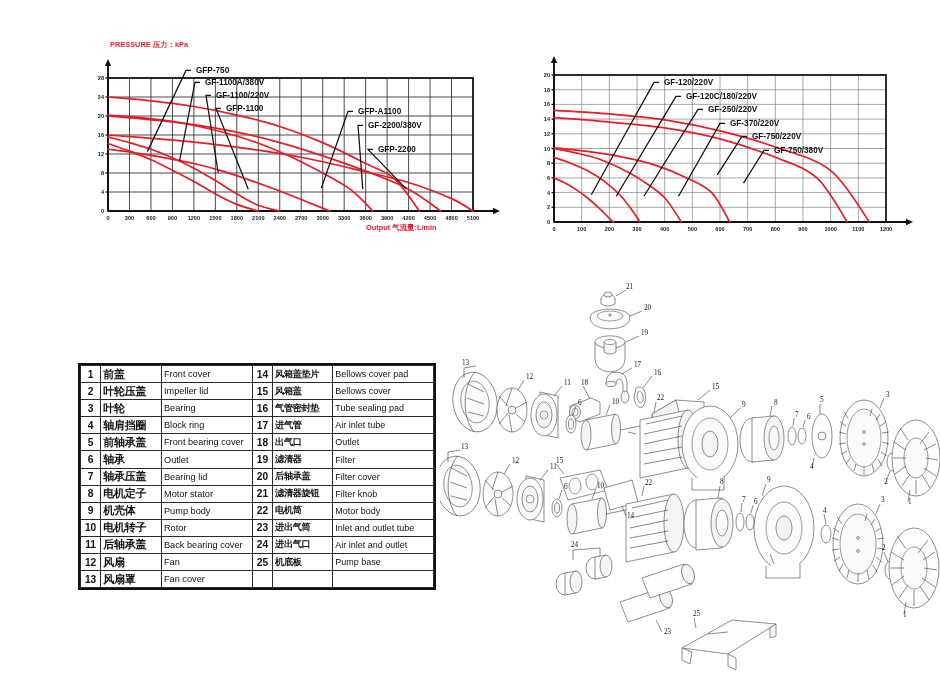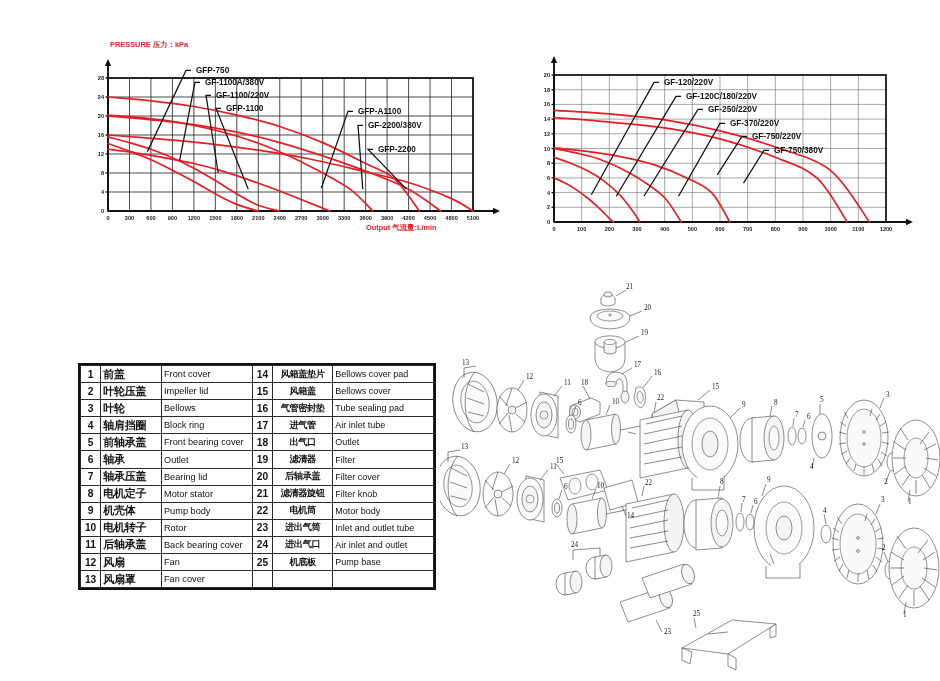--- a/index.html
+++ b/index.html
@@ -22,21 +22,21 @@
   
   #parts-table{position:absolute;left:78px;top:363px;width:358px;
      border:2.4px solid #111;background:#fff;box-sizing:border-box;}
   table{border-collapse:collapse;width:100%;}
   td{border:1px solid #2a2a2a;font-size:9.3px;color:#111;
      height:16.1px;padding:0 2px;vertical-align:middle;white-space:nowrap;
      overflow:hidden;font-weight:bold;}
   td.num{width:19px;text-align:center;font-size:10.2px;font-family:"Liberation Sans",sans-serif;}
   td.cn{width:68px;font-family:"DejaVu Sans",sans-serif;font-size:11px;letter-spacing:-.2px;}
   td.en{width:92px;font-weight:normal;font-size:9.2px;margin-left:21px;}
-  td.cn2{width:66px;font-family:"DejaVu Sans",sans-serif;font-size:9.2px;letter-spacing:-.4px;text-align:center;}
+  td.cn2{width:66px;font-family:"DejaVu Sans",sans-serif;font-size:9.2px;letter-spacing:-.4px;}
   td.en2{width:112px;font-weight:normal;font-size:9px;}
   td.blank{border-left:1px solid #2a2a2a;}
   #diagram{position:absolute;left:440px;top:272px;width:500px;height:400px;}
   .cal{fill:#1c1c1c;font-size:7.2px;font-family:"Liberation Serif",serif;}
   .ln{stroke:#2a2a2a;stroke-width:.55;fill:none;}
   .pt{stroke:#4a4a52;stroke-width:.62;fill:#fdfdfd;}
   .pt2{stroke:#4a4a52;stroke-width:.62;fill:#f4f4f6;}
   .pt3{stroke:#4a4a52;stroke-width:.55;fill:#fafafa;}
 </style>
 </head>
@@ -253,21 +253,21 @@
           <td class="num">2</td>
           <td class="cn">叶轮压盖</td>
           <td class="en">Impeller lid</td>
           <td class="num">15</td>
           <td class="cn2">风箱盖</td>
           <td class="en2">Bellows cover</td>
         </tr>
         <tr>
           <td class="num">3</td>
           <td class="cn">叶轮</td>
-          <td class="en">Bellows</td>
+          <td class="en">Bearing</td>
           <td class="num">16</td>
           <td class="cn2">气管密封垫</td>
           <td class="en2">Tube sealing pad</td>
         </tr>
         <tr>
           <td class="num">4</td>
           <td class="cn">轴肩挡圈</td>
           <td class="en">Block ring</td>
           <td class="num">17</td>
           <td class="cn2">进气管</td>

